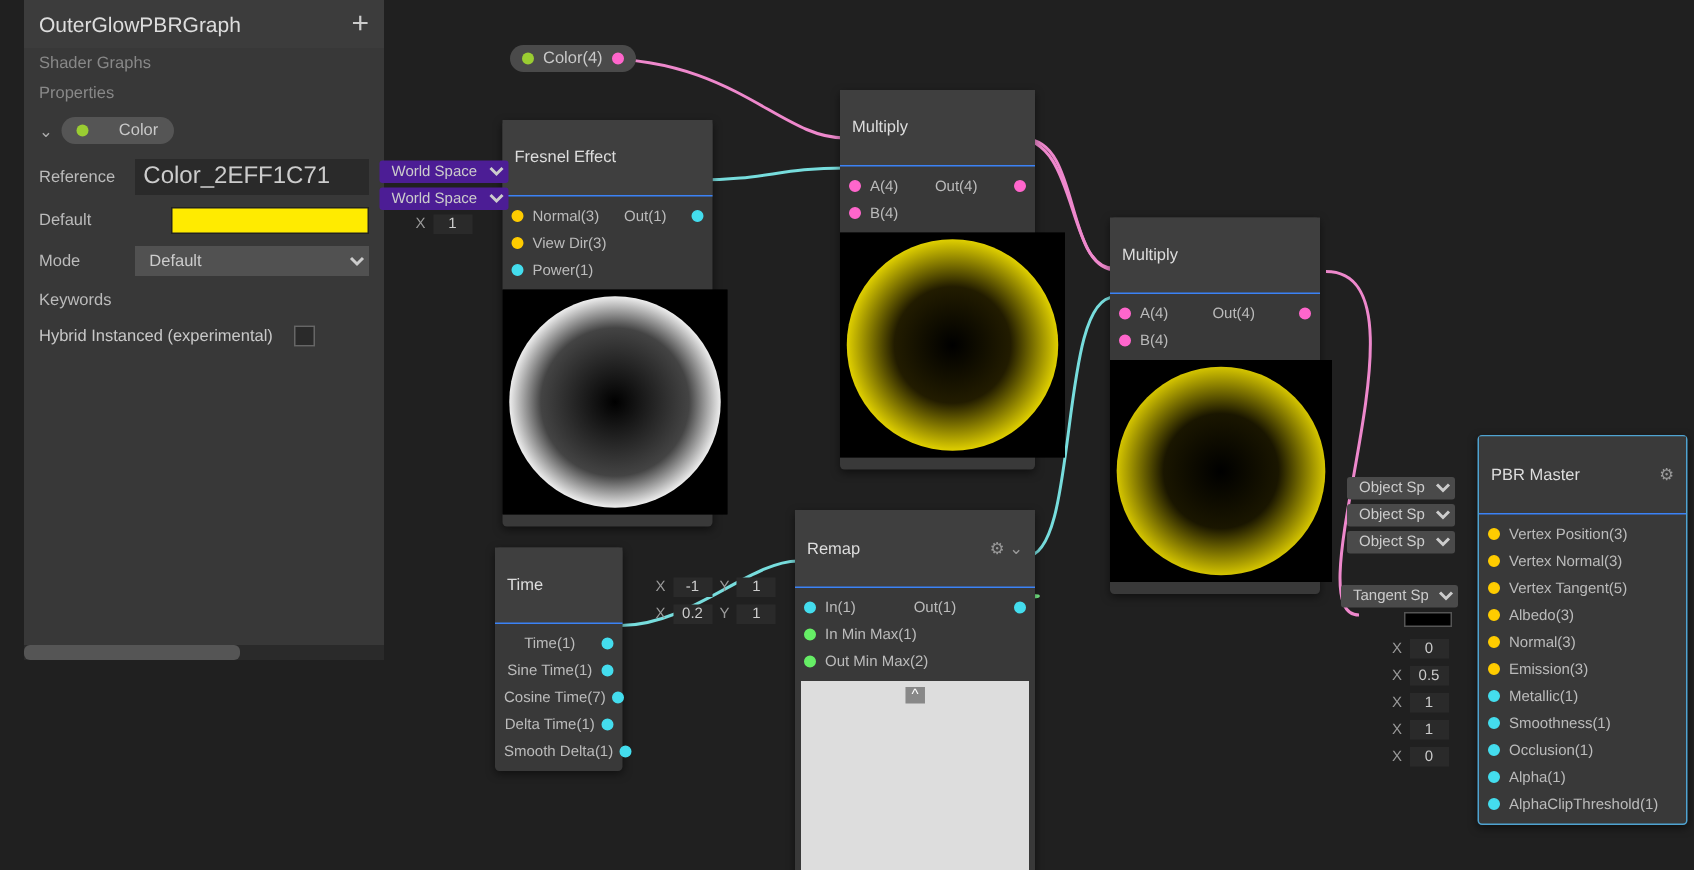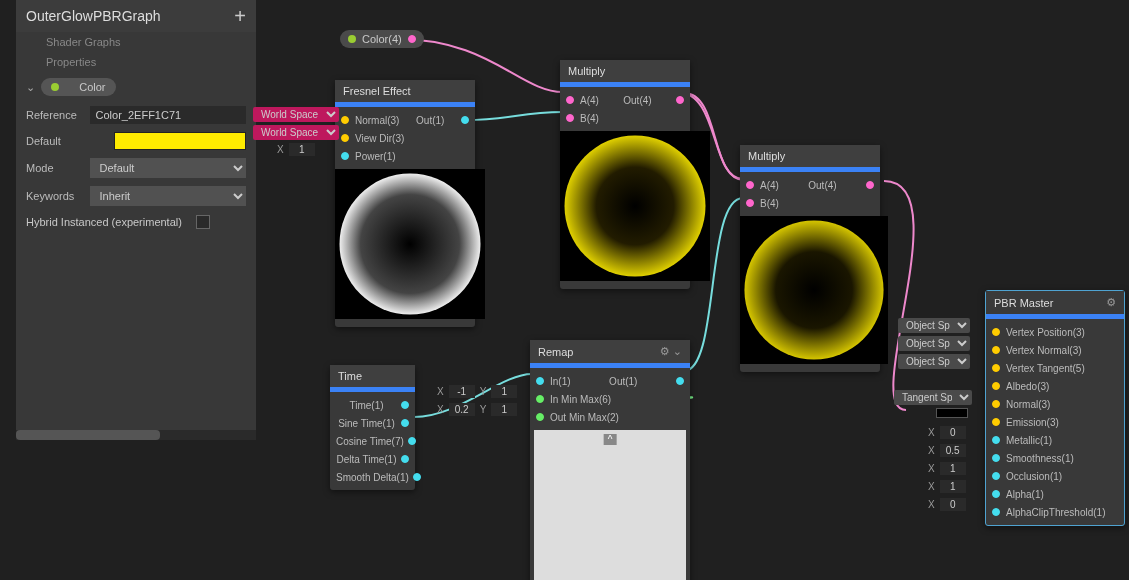--- a/index.html
+++ b/index.html
@@ -3,55 +3,55 @@
 <meta charset="utf-8">
 <style>
   * { box-sizing: border-box; margin: 0; padding: 0; font-family: Arial, sans-serif; }
   body { background: #202020; color: #c8c8c8; font-size: 11px; overflow: hidden; position: relative; width: 1129px; height: 580px; }
   
   
   .sidebar { position: absolute; left: 16px; top: 0; width: 240px; height: 440px; background: #383838; }
   .sidebar-header { background: #3c3c3c; padding: 8px 10px; display: flex; justify-content: space-between; align-items: center; }
   .sidebar-title { color: #ddd; font-size: 14px; }
   .add-btn { color: #ccc; font-size: 20px; cursor: pointer; line-height: 14px; }
-  .sidebar-sub { padding: 4px 10px; color: #888; font-size: 11px; margin-left: 20px; }
+  .sidebar-sub { padding: 4px 10px; color: #888; font-size: 11px; }
   .pill-container { padding: 6px 10px; display: flex; align-items: center; gap: 6px; }
   .chev { color: #aaa; cursor: pointer; }
   .pill { background: #555; border-radius: 10px; padding: 3px 10px; display: inline-flex; align-items: center; gap: 20px; }
   .pill-dot { width: 8px; height: 8px; border-radius: 50%; background: #9acd32; }
   .prop-row { display: flex; align-items: center; padding: 4px 10px; gap: 8px; min-height: 24px; }
   .prop-label { width: 80px; color: #bbb; }
   .prop-val { flex: 1; }
   .checkbox { width: 14px; height: 14px; background: #2a2a2a; border: 1px solid #666; display: inline-flex; align-items: center; justify-content: center; }
   .checkbox.checked::after { content: "✓"; color: #ccc; font-size: 10px; }
-  .text-input { background: #2a2a2a; color: #ccc; border: none; padding: 3px 6px; width: 100%; font-size: 11px; }
+  .text-input { background: #2a2a2a; color: #ccc; border: none; padding: 3px 6px; width: 100%; font-size: 16px; }
   .color-swatch { width: 100%; height: 18px; background: #ffeb00; border: 1px solid #222; }
   .select { background: #515151; color: #ccc; padding: 3px 6px; width: 100%; font-size: 11px; border: none; }
   .scrollbar { position: absolute; bottom: 0; left: 0; right: 0; height: 10px; background: #2a2a2a; }
   .scroll-thumb { background: #555; height: 100%; width: 60%; border-radius: 4px; }
 
   
   .canvas { position: absolute; left: 240px; top: 0; right: 0; bottom: 0; }
   svg.wires { position: absolute; inset: 0; width: 100%; height: 100%; pointer-events: none; }
 
   
   .node { position: absolute; background: #393939; border-radius: 3px; box-shadow: 0 2px 6px rgba(0,0,0,.5); }
-  .node-header { background: #3f3f3f; padding: 5px 8px; color: #ddd; font-size: 11px; display: flex; justify-content: space-between; align-items: center; border-bottom: 5px solid #3b82f6; }
+  .node-header { background: #3f3f3f; padding: 19px 8px; color: #ddd; font-size: 11px; display: flex; justify-content: space-between; align-items: center; border-bottom: 1px solid #3b82f6; }
   .node-body { padding: 4px 0; }
   .node-row { display: flex; align-items: center; padding: 2px 6px; gap: 4px; font-size: 10px; min-height: 18px; position: relative; }
   .port { width: 8px; height: 8px; border-radius: 50%; border: 1px solid #888; flex-shrink: 0; }
   .port.in { margin-right: 2px; }
   .port.out { margin-left: auto; }
   .port.vec3 { background: #ffcc00; border-color: #ffcc00; }
   .port.vec4 { background: #ff66cc; border-color: #ff66cc; }
   .port.vec2 { background: #66ee66; border-color: #66ee66; }
   .port.float { background: #44ddee; border-color: #44ddee; }
   .port-label { color: #bbb; white-space: nowrap; }
   .inline-input { background: #2a2a2a; color: #ccc; border: none; width: 24px; padding: 1px 2px; font-size: 10px; text-align: center; }
-  .dropdown-small { background: #be185d; color: #ccc; font-size: 10px; padding: 1px 4px; border: none; border-radius: 2px; }
+  .dropdown-small { background: #4c1d95; color: #ccc; font-size: 10px; padding: 1px 4px; border: none; border-radius: 2px; }
   .preview { width: 140px; height: 140px; background: #000; margin: 4px auto; display: block; }
   .preview-big { width: 150px; height: 150px; }
   
   
   .pill-node { position: absolute; background: #4a4a4a; border-radius: 11px; padding: 3px 8px; display: flex; align-items: center; gap: 6px; }
 
   
   .master { border: 1px solid #4fa3d1; }
   .master .node-header { background: #3a3a3a; }
   .master-row { display: flex; align-items: center; padding: 2px 6px; gap: 4px; font-size: 10px; min-height: 18px; }
@@ -91,21 +91,20 @@
     <div class="prop-val">
         <div class="color-swatch"></div>
       </div>
     </div>
   <div class="prop-row">
       <span class="prop-label">Mode</span>
     <select class="select"><option>Default</option></select>
     </div>
   <div class="prop-row">
       <span class="prop-label">Keywords</span>
-    <select class="select"><option>Inherit</option></select>
     </div>
   <div class="prop-row">
       <span>Hybrid Instanced (experimental)</span>
     <span class="checkbox" style="margin-left:6px"></span>
     </div>
   <div class="scrollbar">
       <div class="scroll-thumb"></div>
     </div>
 </div>
 
@@ -270,21 +269,21 @@
       </div>
   <div class="node-body">
     <div class="node-row">
           <span class="port in float"></span>
           <span class="port-label">In(1)</span>
       <span class="port-label" style="margin-left:auto">Out(1)</span>
           <span class="port out float"></span>
         </div>
     <div class="node-row">
           <span class="port in vec2"></span>
-          <span class="port-label">In Min Max(6)</span>
+          <span class="port-label">In Min Max(1)</span>
         </div>
     <div class="node-row">
           <span class="port in vec2"></span>
           <span class="port-label">Out Min Max(2)</span>
         </div>
     <div style="background:#ddd; height:150px; margin:4px; position:relative;">
       <div style="position:absolute;top:4px;left:50%;transform:translateX(-50%);background:#888;color:#fff;padding:0 4px;font-size:10px">^</div>
     </div>
   </div>
 </div>

